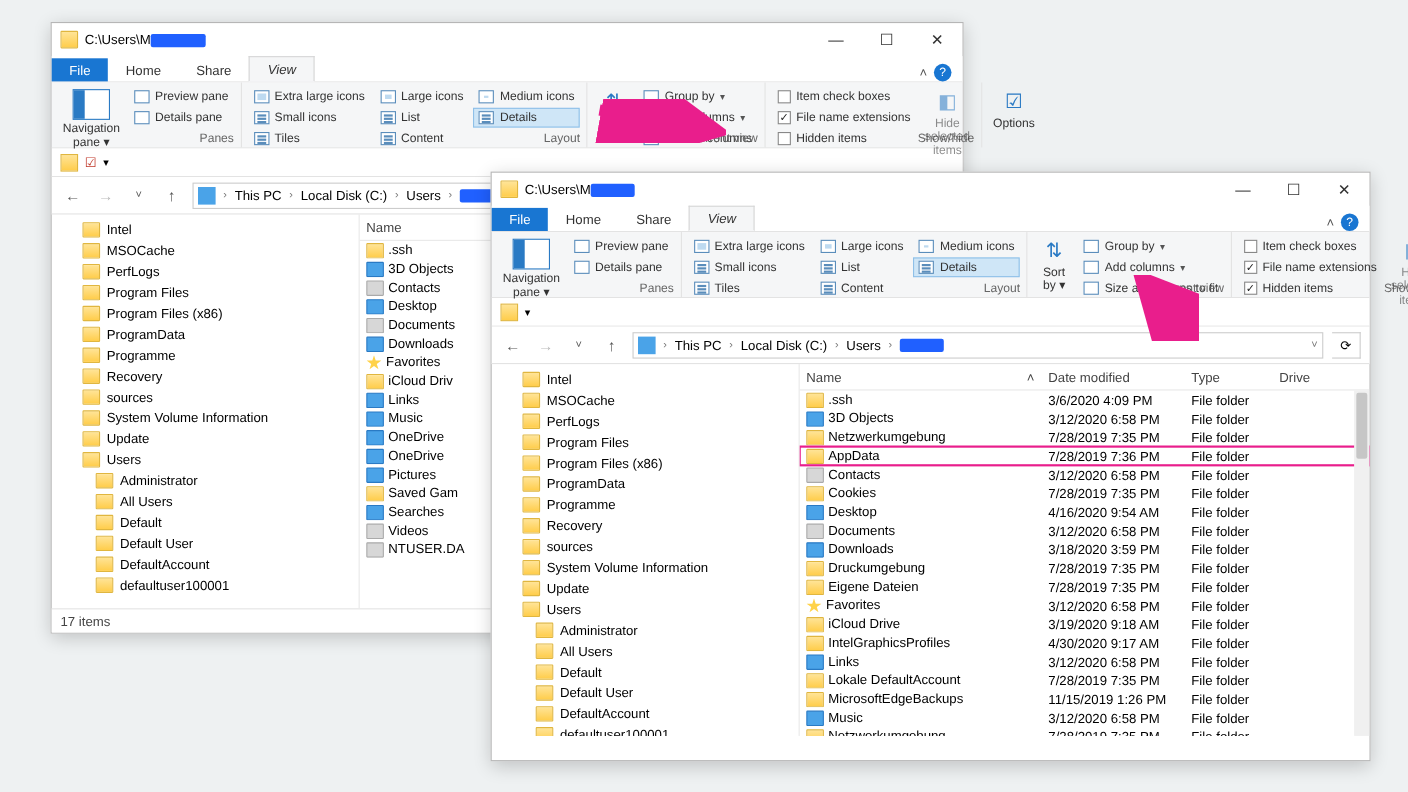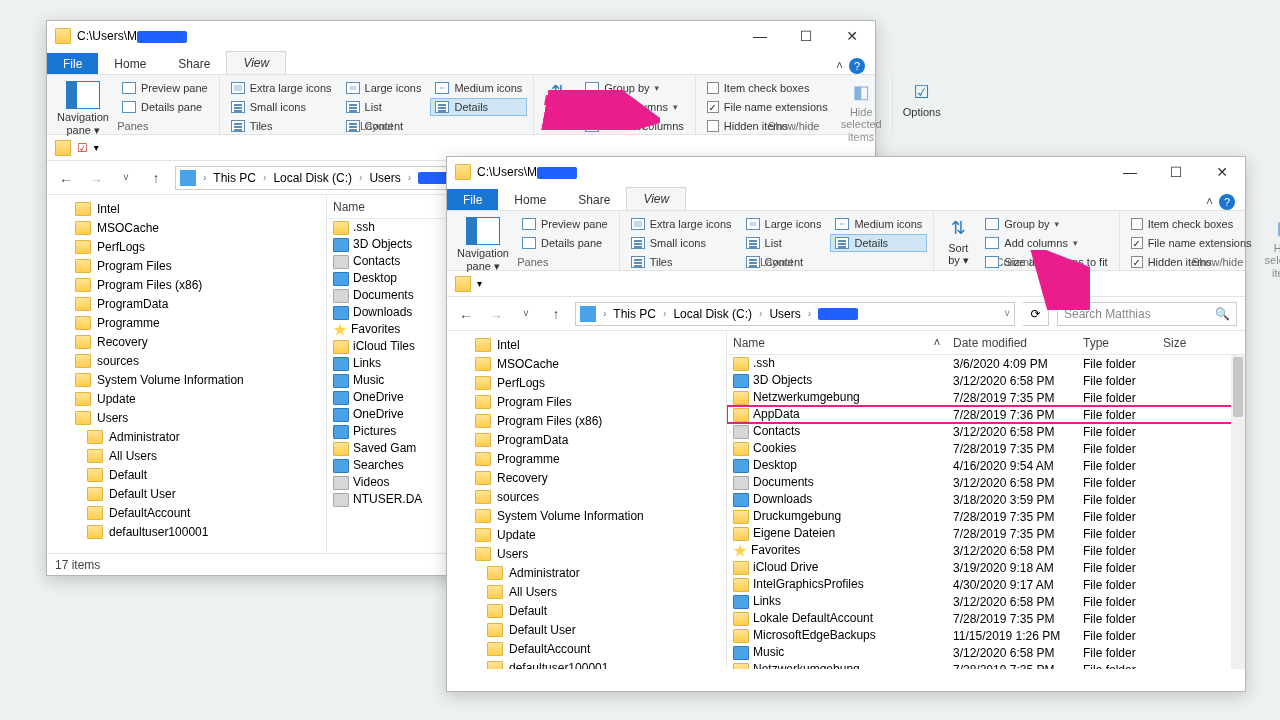--- a/index.html
+++ b/index.html
@@ -21,21 +21,21 @@
   .mtab{ padding:4px 16px 3px; color:#333; }
   .mtab.file{ background:#1976d2; color:#fff; }
   .mtab.active{ background:#f5f6f7; border:1px solid #d6d6d6; border-bottom-color:#f5f6f7;font-style:italic; }
   .menubar .help{ margin-left:auto; margin-right:10px; display:flex; align-items:center; gap:6px; color:#555; }
   .help .q{ width:16px; height:16px; border-radius:50%; background:#1976d2; color:#fff; font-size:11px; display:flex; align-items:center; justify-content:center; }
 
   
   .ribbon{ background:#f5f6f7; display:flex; font-size:11px; color:#333; border-bottom:1px solid #e3e3e3; }
   .rgroup{ border-right:1px solid #e3e3e3; padding:4px 6px 2px; display:flex; flex-direction:column; }
   .rgroup .body{ display:flex; gap:4px; flex:1; }
-  .rgroup .lbl{ text-align:center; font-size:11px; color:#666; padding-top:2px; }
+  .rgroup .lbl{ text-align:right; font-size:11px; color:#666; padding-top:2px; }
   .col{ display:flex; flex-direction:column; gap:1px; }
   .ritm{ display:flex; align-items:center; gap:5px; padding:2px 4px; height:18px; white-space:nowrap; border:1px solid transparent; }
   .ritm.sel{ background:#cfe6f7; border-color:#8fc0e8; }
   .ico{ display:inline-block; flex-shrink:0; }
   .ico-nav{ width:34px; height:28px; background:#fff; border:1px solid #2a7ac4; position:relative; }
   .ico-nav::before{ content:""; position:absolute; left:0; top:0; bottom:0; width:10px; background:#2a7ac4; }
   .vbtn{ display:flex; flex-direction:column; align-items:center; gap:2px; padding:2px 4px; text-align:center; line-height:1.15; }
   .vbtn .big{ width:28px; height:26px; display:flex; align-items:center; justify-content:center; font-size:18px; color:#2a7ac4; border:1px solid transparent; }
   .vbtn.disabled{ opacity:.55; }
   .ck{ width:12px; height:12px; border:1px solid #888; background:#fff; display:inline-flex; align-items:center; justify-content:center; font-size:10px; color:#222; }
@@ -366,21 +366,21 @@
           <div class="row">
             <div class="c" style="flex:1"><span class="fi gray"></span><span>Documents</span></div>
           </div>
           <div class="row">
             <div class="c" style="flex:1"><span class="fi blue"></span><span>Downloads</span></div>
           </div>
           <div class="row">
             <div class="c" style="flex:1"><span class="fi star"></span><span>Favorites</span></div>
           </div>
           <div class="row">
-            <div class="c" style="flex:1"><span class="fi "></span><span>iCloud Tiles</span></div>
+            <div class="c" style="flex:1"><span class="fi "></span><span>iCloud Driv</span></div>
           </div>
           <div class="row">
             <div class="c" style="flex:1"><span class="fi blue"></span><span>Links</span></div>
           </div>
           <div class="row">
             <div class="c" style="flex:1"><span class="fi blue"></span><span>Music</span></div>
           </div>
           <div class="row">
             <div class="c" style="flex:1"><span class="fi blue"></span><span>OneDrive</span></div>
           </div>
@@ -571,24 +571,20 @@
       <span class="crumb">This PC</span>
         <span class="csep">›</span>
       <span class="crumb">Local Disk (C:)</span>
         <span class="csep">›</span>
       <span class="crumb">Users</span>
         <span class="csep">›</span>
       <span class="crumb"><span class="redact" style="width:40px"></span></span>
       <span style="margin-left:auto;font-size:10px;color:#777">˅</span>
     </div>
     <div class="reload">⟳</div>
-    <div class="search">
-        <span>Search Matthias</span>
-        <span class="mg">🔍</span>
-      </div>
   </div>
 
   <div class="body">
     <div class="tree" id="tree2">
         <div class="tnode" style="padding-left: 28px;">
           <span class="fld"></span>
           <span>Intel</span>
         </div>
         <div class="tnode" style="padding-left: 28px;">
           <span class="fld"></span>
@@ -658,21 +654,21 @@
           <span class="fld"></span>
           <span>defaultuser100001</span>
         </div>
       </div>
     <div class="list">
       <div class="hdr">
         <div class="c cn">Name</div>
         <div class="c" style="width:20px;text-align:center">˄</div>
         <div class="c cd">Date modified</div>
         <div class="c ct">Type</div>
-        <div class="c cs">Size</div>
+        <div class="c cs">Drive</div>
       </div>
       <div id="list2">
           <div class="row">
             <div class="c cn"><span class="fi "></span><span>.ssh</span></div>
             <div class="c" style="width:20px"></div>
             <div class="c cd">3/6/2020 4:09 PM</div>
             <div class="c ct">File folder</div>
             <div class="c cs"></div>
           </div>
           <div class="row">

